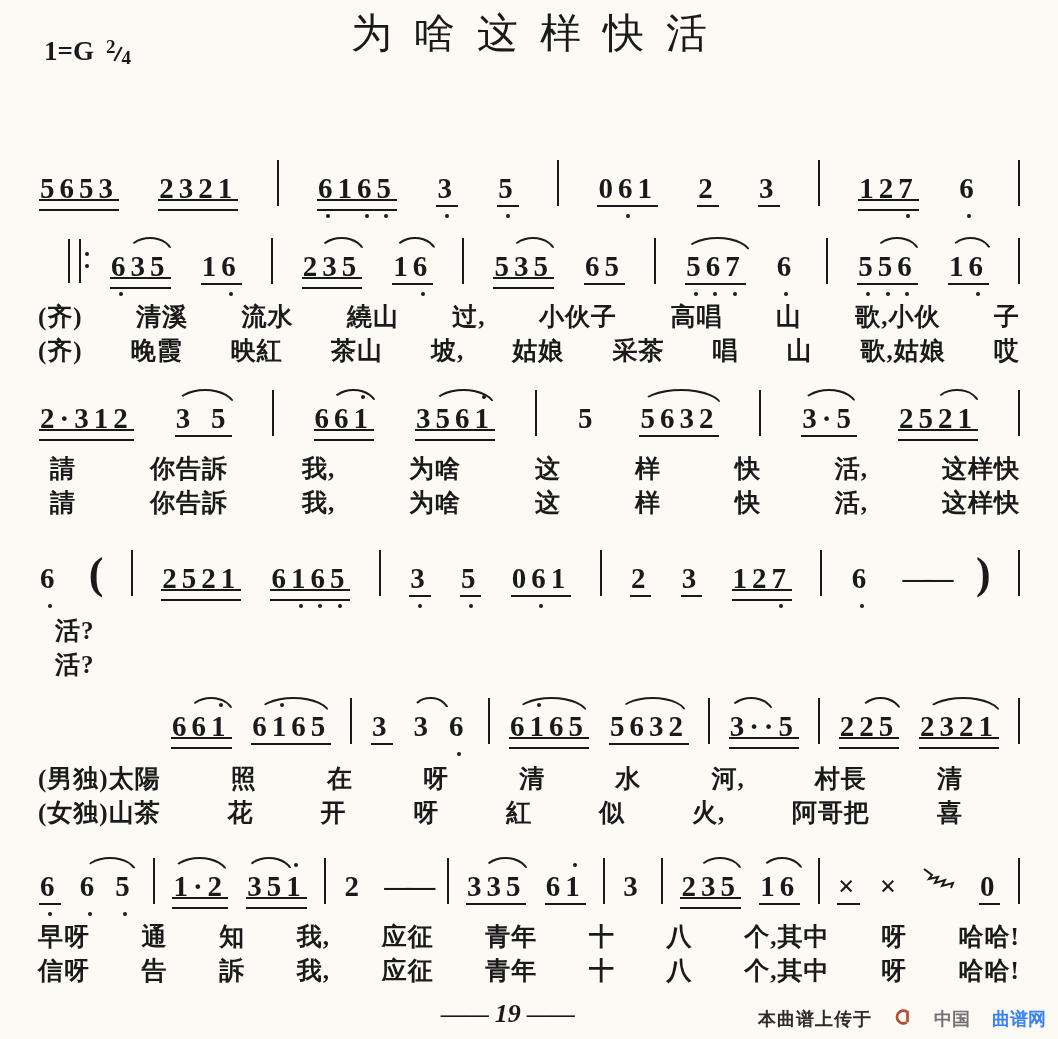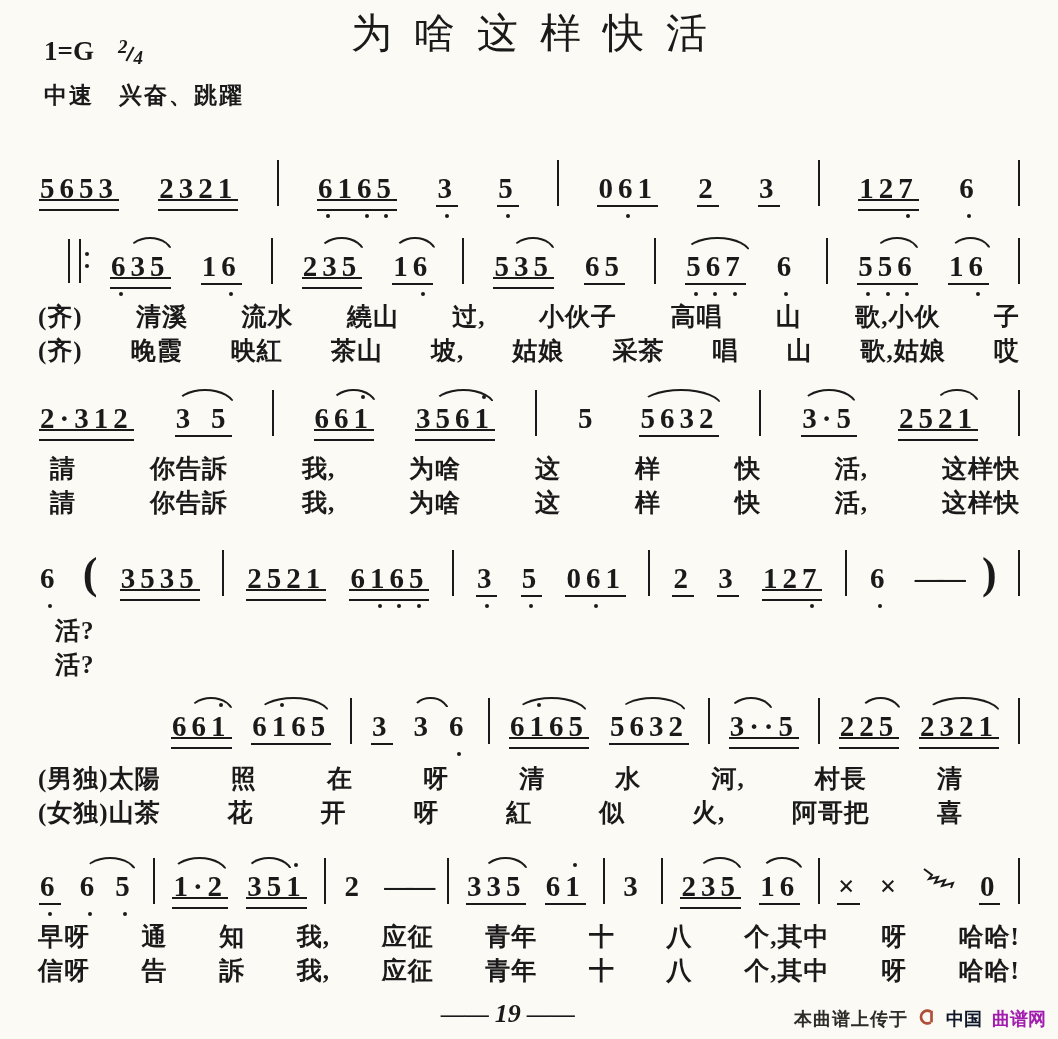--- a/index.html
+++ b/index.html
@@ -4,21 +4,21 @@
 <style>
   html,body{margin:0;padding:0;background:#e9e8e3;}
   .page{width:1058px;height:1039px;position:relative;margin:0 auto;
         background:#fbfaf5;color:#1a1a1a;overflow:hidden;
         font-family:"Liberation Serif","DejaVu Serif",serif;}
   
   .header{position:relative;height:120px;}
   .title{position:absolute;left:0;right:0;top:6px;margin:0;text-align:center;
          font-size:41px;font-weight:normal;letter-spacing:22px;text-indent:22px;}
   .keyline{position:absolute;left:44px;top:36px;font-size:27px;font-weight:bold;}
-  .frac{display:inline-block;margin-left:24px;font-style:italic;}
+  .frac{display:inline-block;margin-left:12px;}
   .frac .num{font-size:19px;font-weight:bold;vertical-align:7px;}
   .frac .fslash{display:inline-block;width:2px;height:16px;background:#1a1a1a;
                 transform:rotate(28deg);vertical-align:-2px;margin:0 2px;}
   .frac .den{font-size:19px;font-weight:bold;vertical-align:-4px;}
   .tempoline{position:absolute;left:44px;top:80px;font-size:23px;font-weight:bold;letter-spacing:2px;}
   .credits{position:absolute;right:34px;top:24px;text-align:right;font-size:25px;
            font-weight:bold;letter-spacing:10px;line-height:1.5;}
   
   .music-line{display:flex;justify-content:space-between;align-items:flex-end;
               padding:0 38px;height:62px;}
@@ -49,35 +49,34 @@
   .lyrics-block{padding:0 38px;}
   .lyric-row{display:flex;justify-content:space-between;align-items:baseline;
              height:34px;font-size:25px;font-weight:bold;letter-spacing:1px;}
   .lyr{white-space:nowrap;}
   
   .footer{position:absolute;left:0;right:0;bottom:0;height:42px;}
   .pageno{position:absolute;left:48%;transform:translateX(-50%);bottom:10px;
           font-size:24px;font-weight:bold;}
   .pageno i{font-style:italic;font-size:26px;margin:0 6px;}
   .watermark{position:absolute;right:12px;bottom:8px;display:flex;align-items:center;
-             gap:10px;font-size:18px;font-weight:bold;}
+             gap:22px;font-size:18px;font-weight:bold;}
   .wm-prefix{color:#2e2b28;letter-spacing:1px;}
-  .wm-site1{color:#0f172a;}
-  .wm-site2{color:#a21caf;}
+  .wm-site1{color:#737373;}
+  .wm-site2{color:#3b82f6;}
 </style>
 </head>
 <body>
 
 <div class="page">
   <div class="header">
     <h1 class="title">为啥这样快活</h1>
     <div class="keyline">
       <span>1=G</span><span class="frac"><span class="num">2</span><span class="fslash"></span><span class="den">4</span></span>
     </div>
-    <div class="tempoline">中速　兴奋、跳躍</div>
   </div>
 
   <div id="score">
       <div class="music-line" style="margin-top: 30px;">
         <span class="note u2"><span class="chars"><b class="ch">5</b><b class="ch">6</b><b class="ch">5</b><b class="ch">3</b></span></span>
         <span class="note u2"><span class="chars"><b class="ch">2</b><b class="ch">3</b><b class="ch">2</b><b class="ch">1</b></span></span>
         <span class="bar"></span>
         <span class="note u2"><span class="chars"><b class="ch db">6</b><b class="ch">1</b><b class="ch db">6</b><b class="ch db">5</b></span></span>
         <span class="note u1"><span class="chars"><b class="ch db">3</b></span></span>
         <span class="note u1"><span class="chars"><b class="ch db">5</b></span></span>
@@ -169,21 +168,20 @@
           <span class="lyr">这</span>
           <span class="lyr">样</span>
           <span class="lyr">快</span>
           <span class="lyr">活,</span>
           <span class="lyr">这样快</span>
         </div>
       </div>
       <div class="music-line" style="margin-top: 20px;">
         <span class="note"><span class="chars"><b class="ch db">6</b></span></span>
         <span class="paren">(</span>
-        <span class="note u2"><span class="chars"><b class="ch">3</b><b class="ch">5</b><b class="ch">3</b><b class="ch">5</b></span></span>
         <span class="bar"></span>
         <span class="note u2"><span class="chars"><b class="ch">2</b><b class="ch">5</b><b class="ch">2</b><b class="ch">1</b></span></span>
         <span class="note u2"><span class="chars"><b class="ch">6</b><b class="ch db">1</b><b class="ch db">6</b><b class="ch db">5</b></span></span>
         <span class="bar"></span>
         <span class="note u1"><span class="chars"><b class="ch db">3</b></span></span>
         <span class="note u1"><span class="chars"><b class="ch db">5</b></span></span>
         <span class="note u1"><span class="chars"><b class="ch">0</b><b class="ch db">6</b><b class="ch">1</b></span></span>
         <span class="bar"></span>
         <span class="note u1"><span class="chars"><b class="ch">2</b></span></span>
         <span class="note u1"><span class="chars"><b class="ch">3</b></span></span>

